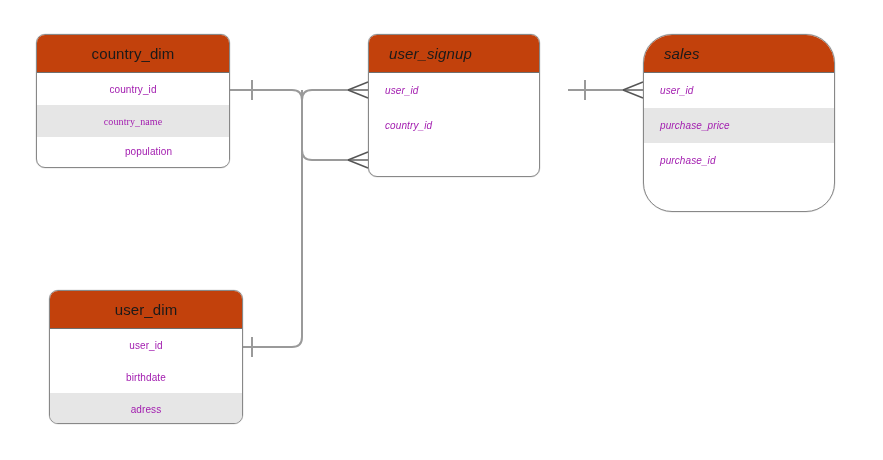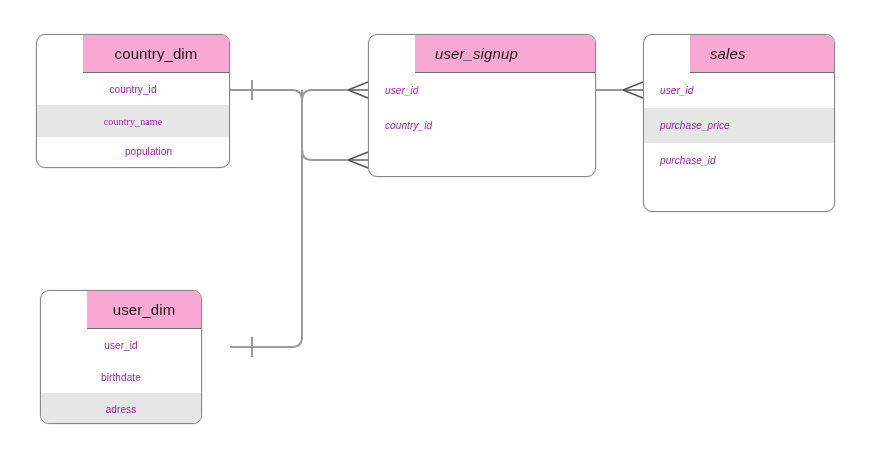--- a/index.html
+++ b/index.html
@@ -30,28 +30,27 @@
     position: absolute;
     box-sizing: border-box;
     border: 1px solid #888888;
     border-radius: 9px;
     background: #ffffff;
     overflow: hidden;
     box-shadow: 0 0 0 0.5px rgba(140,140,140,0.25);
   }
   .entity-header {
     box-sizing: border-box;
-    background: #f9a8d4;
+    background: #c2410c;
     color: #1a1a1a;
     border-bottom: 1.5px solid #6f6f6f;
     display: flex;
     align-items: center;
     font-size: 15px;
     letter-spacing: 0.1px;
-    margin-left: 46px;
   }
   .entity-row {
     box-sizing: border-box;
     display: flex;
     align-items: center;
     font-size: 10px;
     color: #a21caf;
     background: #ffffff;
     letter-spacing: 0.1px;
   }
@@ -119,32 +118,32 @@
     </g>
   </svg>
 
   <div id="entity-layer">
       <div class="entity style-centered" style="left: 36px; top: 34px; width: 194px; height: 134px;">
         <div class="entity-header" style="height: 38px;">country_dim</div>
         <div class="entity-row" style="height: 32px;">country_id</div>
         <div class="entity-row alt" style="height: 32px; font-family: Liberation Serif, serif;">country_name</div>
         <div class="entity-row" style="height: 28px; margin-left: 31px;">population</div>
       </div>
-      <div class="entity style-italic" style="left: 368px; top: 34px; width: 228px; height: 143px;">
+      <div class="entity style-italic" style="left: 368px; top: 34px; width: 172px; height: 143px;">
         <div class="entity-header" style="height: 38px;">user_signup</div>
         <div class="entity-row" style="height: 35px;">user_id</div>
         <div class="entity-row" style="height: 35px;">country_id</div>
       </div>
-      <div class="entity style-italic" style="left: 643px; top: 34px; width: 192px; height: 178px;">
+      <div class="entity style-italic" style="left: 643px; top: 34px; width: 192px; height: 178px; border-radius: 29px;">
         <div class="entity-header" style="height: 38px;">sales</div>
         <div class="entity-row" style="height: 35px;">user_id</div>
         <div class="entity-row alt" style="height: 35px;">purchase_price</div>
         <div class="entity-row" style="height: 35px;">purchase_id</div>
       </div>
-      <div class="entity style-centered" style="left: 40px; top: 290px; width: 162px; height: 134px;">
+      <div class="entity style-centered" style="left: 49px; top: 290px; width: 194px; height: 134px;">
         <div class="entity-header" style="height: 38px;">user_dim</div>
         <div class="entity-row" style="height: 32px;">user_id</div>
         <div class="entity-row" style="height: 32px;">birthdate</div>
         <div class="entity-row alt" style="height: 32px;">adress</div>
       </div>
     </div>
 
 </div>
 
 </body></html>

